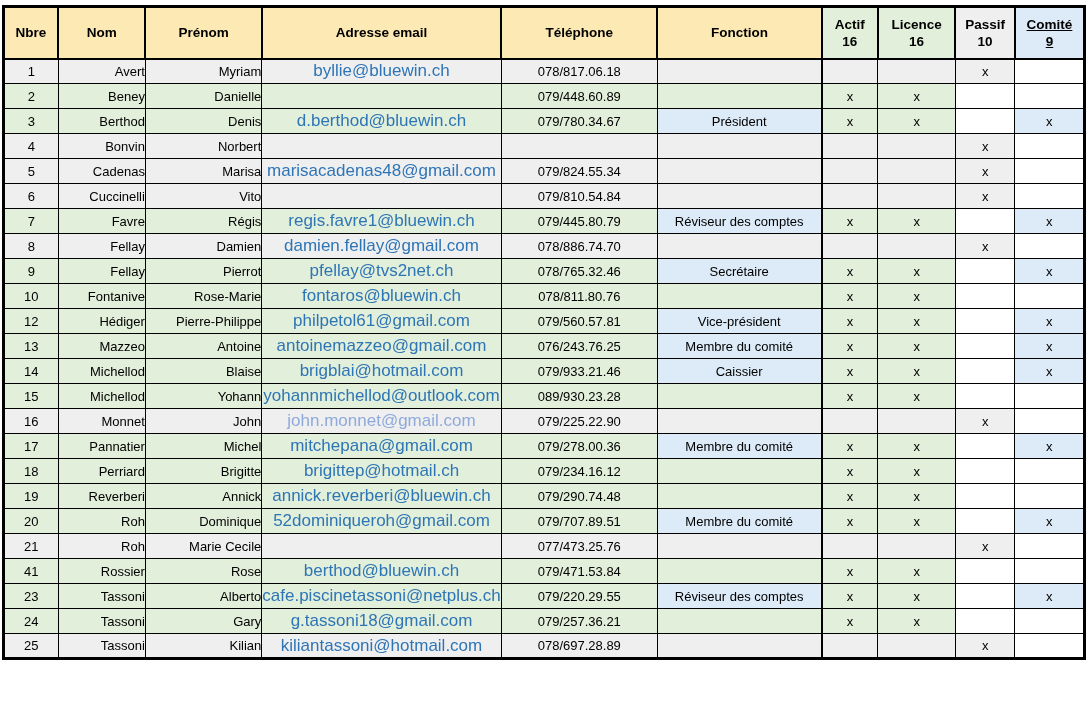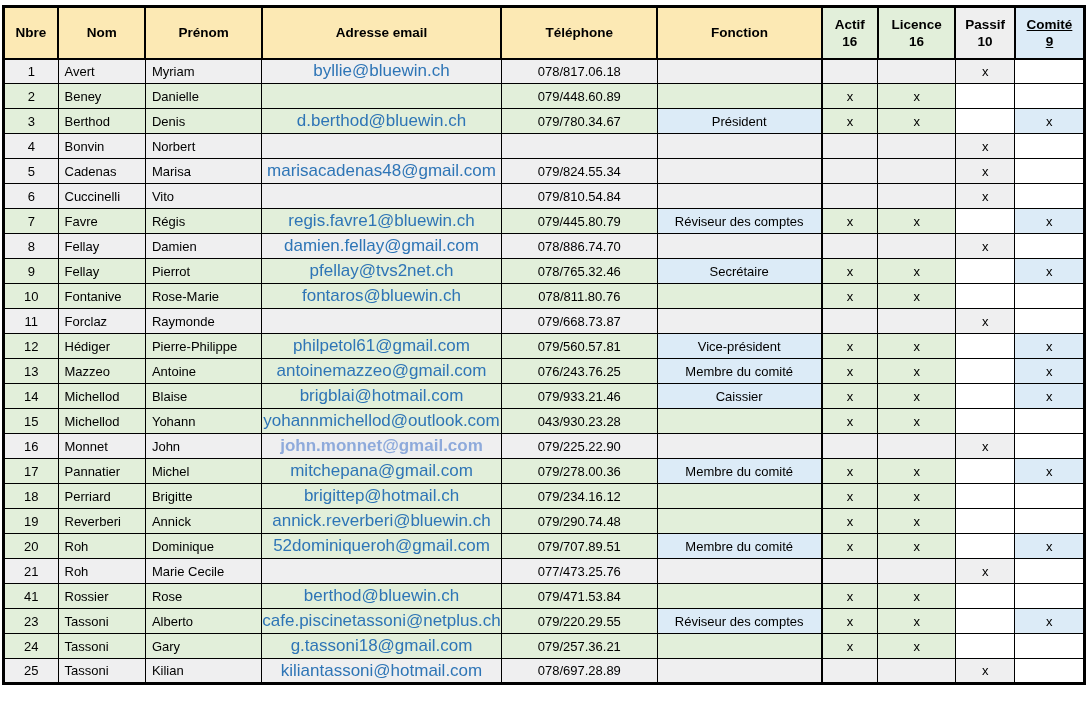--- a/index.html
+++ b/index.html
@@ -41,28 +41,28 @@
   tbody td {
     border: 1px solid #000;
     height: 25px;
     font-size: 13px;
     color: #000;
     text-align: center;
     vertical-align: middle;
     padding: 0;
   }
   td.col-actif { border-left: 2px solid #000; }
-  td.c-nom, td.c-prenom { text-align: left; padding-left: 6px; }
+  td.c-nom, td.c-prenom { text-align: right; padding-left: 6px; }
   td.c-email { font-size: 17px; }
   .email-link {
     color: var(--link);
     text-decoration: none;
     cursor: pointer;
   }
-  .email-link.light { color: var(--link-light); font-weight: bold; }
+  .email-link.light { color: var(--link-light); }
   
   tr.row-green td { background: var(--green); }
   tr.row-green td.c-passif, tr.row-green td.c-comite { background: #ffffff; }
   tr.row-green td.fn-filled { background: var(--blue); margin-top: 40px; }
   tr.row-green td.comite-filled { background: var(--blue); }
   
   tr.row-gray td { background: var(--gray-row); }
   tr.row-gray td.c-comite { background: #ffffff; }
 </style>
 </head>
@@ -222,32 +222,20 @@
     <td class="c-nom">Fontanive</td>
     <td class="c-prenom">Rose-Marie</td>
     <td class="c-email"><a class="email-link">fontaros@bluewin.ch</a></td>
     <td class="c-tel">078/811.80.76</td>
     <td class="c-fn"></td>
     <td class="c-mark col-actif">x</td>
     <td class="c-mark">x</td>
     <td class="c-mark c-passif"></td>
     <td class="c-mark c-comite"></td>
   </tr>
-        <tr class="row-gray">
-    <td class="c-nbre">11</td>
-    <td class="c-nom">Forclaz</td>
-    <td class="c-prenom">Raymonde</td>
-    <td class="c-email"></td>
-    <td class="c-tel">079/668.73.87</td>
-    <td class="c-fn"></td>
-    <td class="c-mark col-actif"></td>
-    <td class="c-mark"></td>
-    <td class="c-mark c-passif">x</td>
-    <td class="c-mark c-comite"></td>
-  </tr>
         <tr class="row-green">
     <td class="c-nbre">12</td>
     <td class="c-nom">Hédiger</td>
     <td class="c-prenom">Pierre-Philippe</td>
     <td class="c-email"><a class="email-link">philpetol61@gmail.com</a></td>
     <td class="c-tel">079/560.57.81</td>
     <td class="c-fn fn-filled">Vice-président</td>
     <td class="c-mark col-actif">x</td>
     <td class="c-mark">x</td>
     <td class="c-mark c-passif"></td>
@@ -275,21 +263,21 @@
     <td class="c-mark col-actif">x</td>
     <td class="c-mark">x</td>
     <td class="c-mark c-passif"></td>
     <td class="c-mark c-comite comite-filled">x</td>
   </tr>
         <tr class="row-green">
     <td class="c-nbre">15</td>
     <td class="c-nom">Michellod</td>
     <td class="c-prenom">Yohann</td>
     <td class="c-email"><a class="email-link">yohannmichellod@outlook.com</a></td>
-    <td class="c-tel">043/930.23.28</td>
+    <td class="c-tel">089/930.23.28</td>
     <td class="c-fn"></td>
     <td class="c-mark col-actif">x</td>
     <td class="c-mark">x</td>
     <td class="c-mark c-passif"></td>
     <td class="c-mark c-comite"></td>
   </tr>
         <tr class="row-gray">
     <td class="c-nbre">16</td>
     <td class="c-nom">Monnet</td>
     <td class="c-prenom">John</td>

